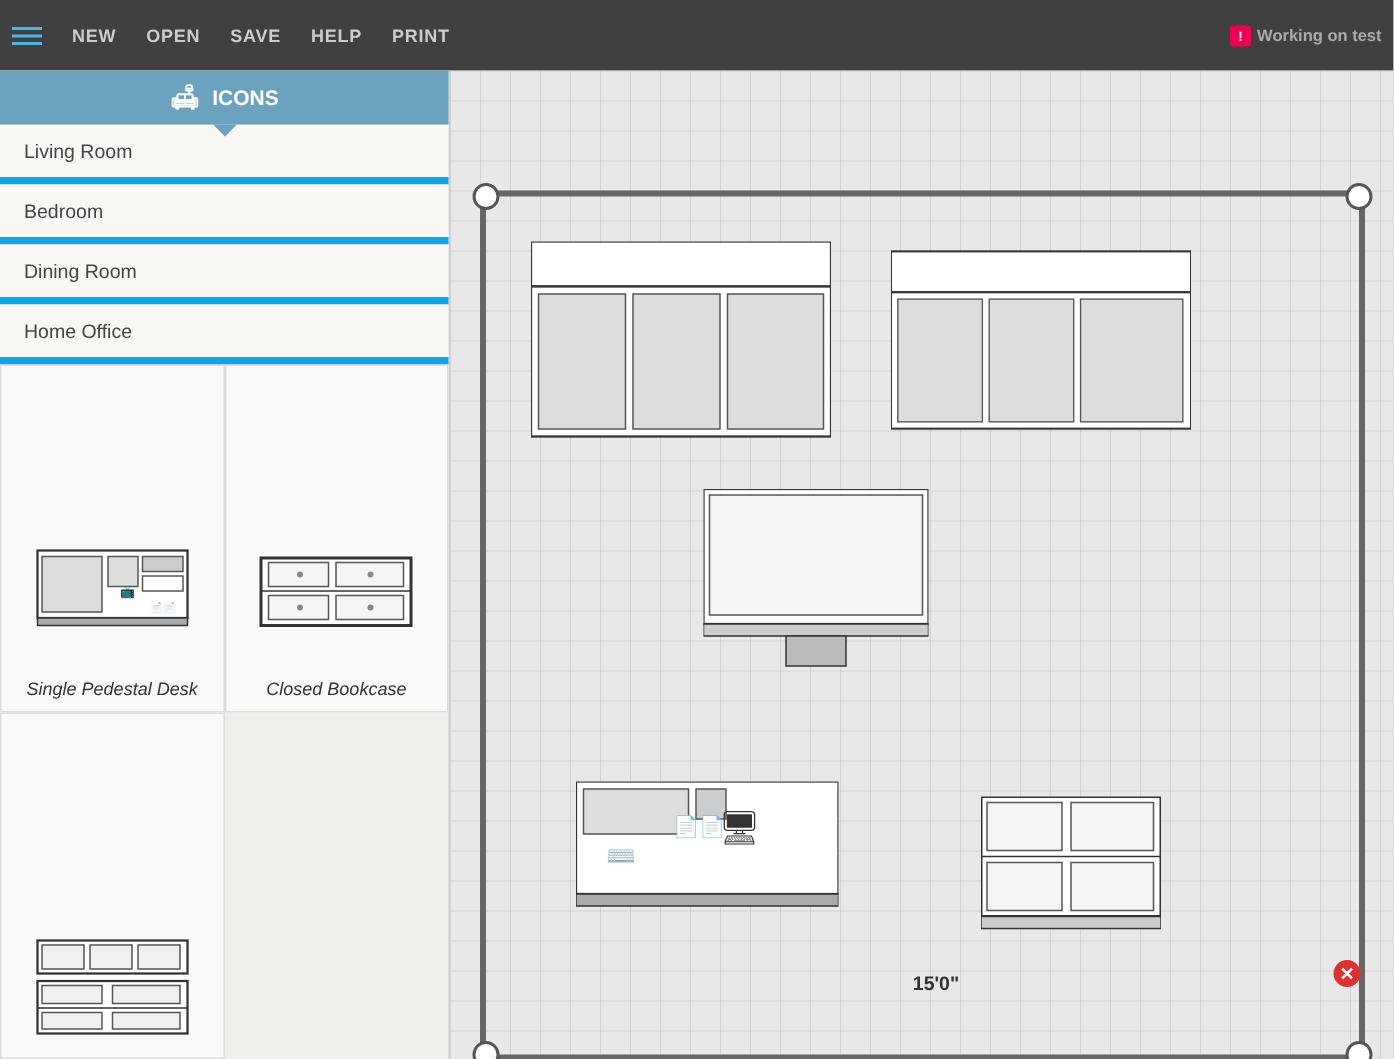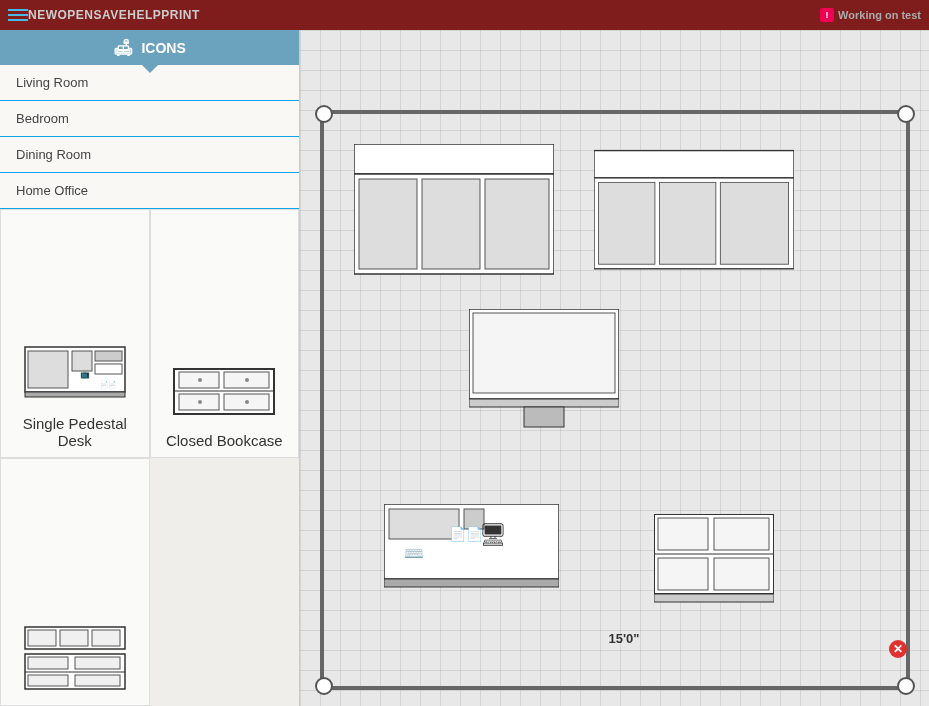--- a/index.html
+++ b/index.html
@@ -2,23 +2,24 @@
 <html><head>
   <meta charset="utf-8">
   <style>
     * { box-sizing: border-box; margin: 0; padding: 0; }
     body { font-family: Arial, sans-serif; background: #d0d0d0; width: 929px; height: 706px; overflow: hidden; display: flex; flex-direction: column; }
 
     
     #toolbar {
       display: flex;
       align-items: center;
-      background: #7f1d1d;
-      height: 30px;
+      background: #404040;
+      height: 47px;
       padding: 0 8px;
+      gap: 20px;
       flex-shrink: 0;
     }
     .toolbar-icon {
       display: flex; flex-direction: column; gap: 3px; cursor: pointer;
     }
     .toolbar-icon span { display: block; width: 20px; height: 2px; background: #4ab8e8; }
     .toolbar-btn {
       color: #ccc;
       font-size: 12px;
       font-weight: bold;
@@ -85,21 +86,21 @@
       border-right: 8px solid transparent;
       border-top: 8px solid #6ba3be;
       z-index: 10;
     }
     .icon-couch {
       font-size: 16px;
     }
 
     
     .category-item {
-      border-bottom: 1px solid #0ea5e9;
+      border-bottom: 5px solid #0ea5e9;
       padding: 10px 16px;
       font-size: 13px;
       color: #444;
       cursor: pointer;
       background: #f9f8f5;
     }
 
     
     #icons-grid {
       display: grid;
@@ -112,24 +113,25 @@
       display: flex;
       flex-direction: column;
       align-items: center;
       justify-content: flex-end;
       padding: 8px 4px 8px;
       cursor: pointer;
       background: #fafaf8;
       min-height: 130px;
     }
     .icon-cell-label {
-      font-size: 15px;
+      font-size: 12px;
       color: #333;
       text-align: center;
-      margin-top: 3px;
+      margin-top: 20px;
+      font-style: italic;
     }
 
     
     .furniture-svg {
       width: 110px;
       height: 75px;
     }
 
     
     #canvas-area {

